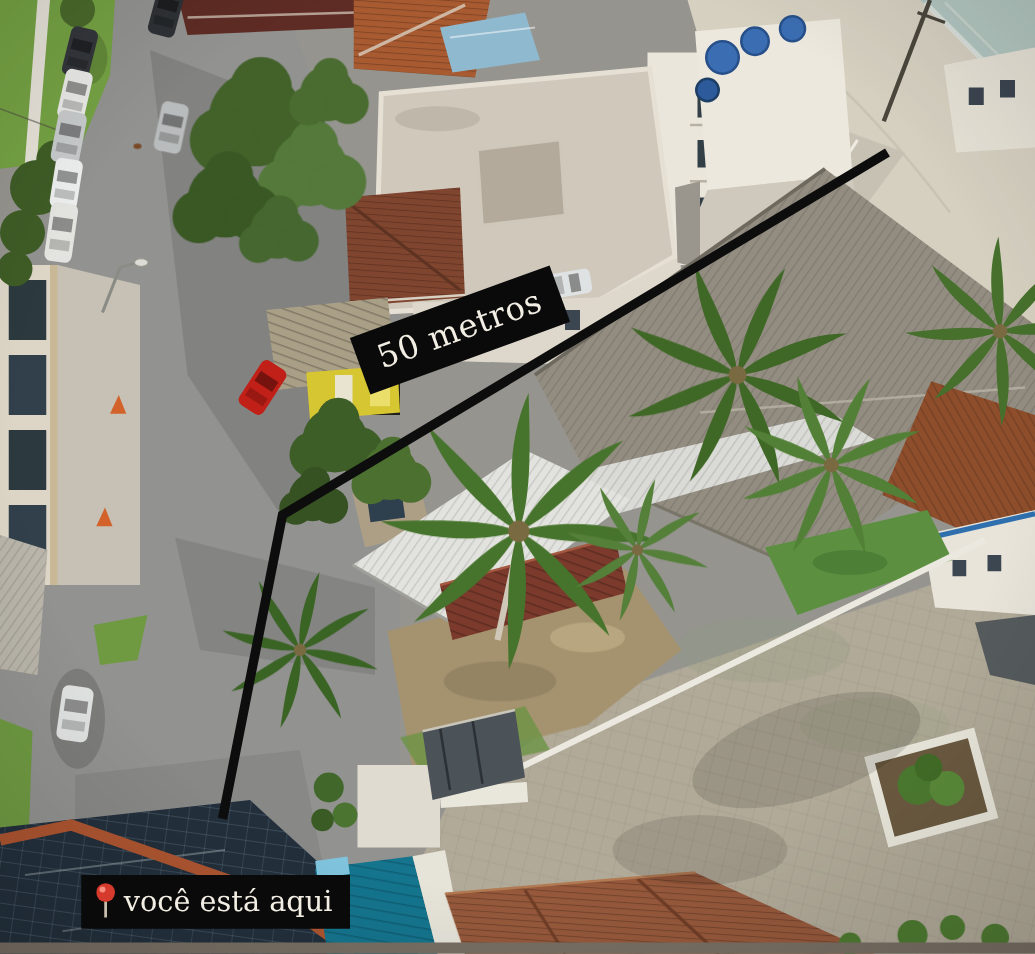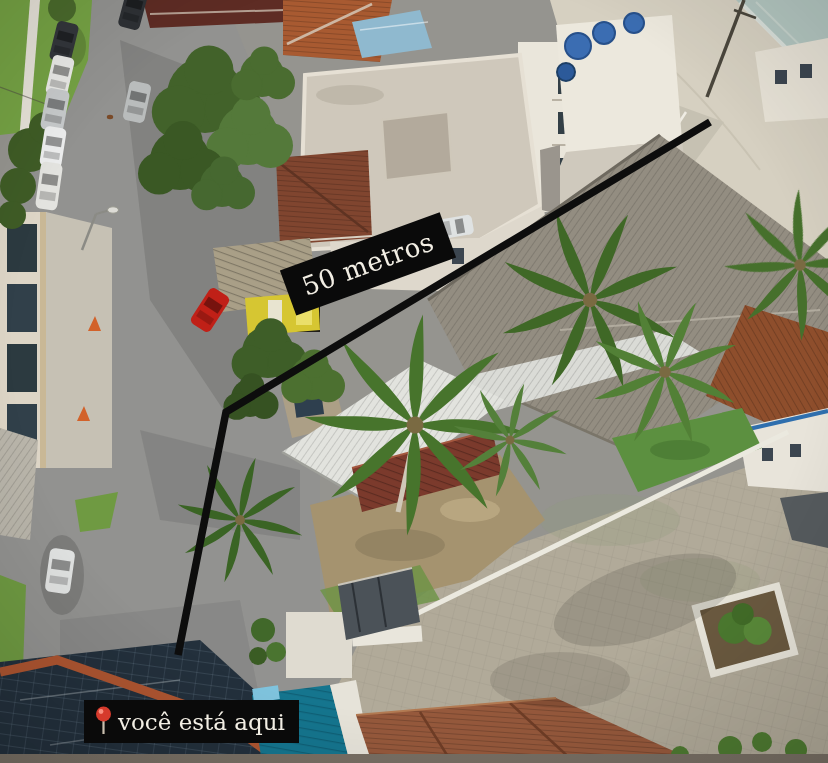--- a/index.html
+++ b/index.html
@@ -9,21 +9,21 @@
     font-family:"DejaVu Serif", serif;
   }
   .stage svg.scene { position:absolute; left:0; top:0; display:block; }
   .banner {
     position:absolute; left:283px; top:240px;
     background:#0a0a0a; color:#f2eee4;
     padding:9px 16px; font-size:26px; letter-spacing:.5px;
     white-space:nowrap; transform:rotate(-20deg); transform-origin:center;
   }
   .yah {
-    position:absolute; left:84px; top:700px; height:43px;
+    position:absolute; left:65px; top:700px; height:43px;
     background:#0a0a0a; color:#f2eee4;
     display:flex; align-items:center; gap:7px;
     padding:0 14px 0 12px; font-size:23px; white-space:nowrap;
   }
   .yah svg { display:block; }
 </style>
 </head>
 <body>
 
 <div class="stage">

